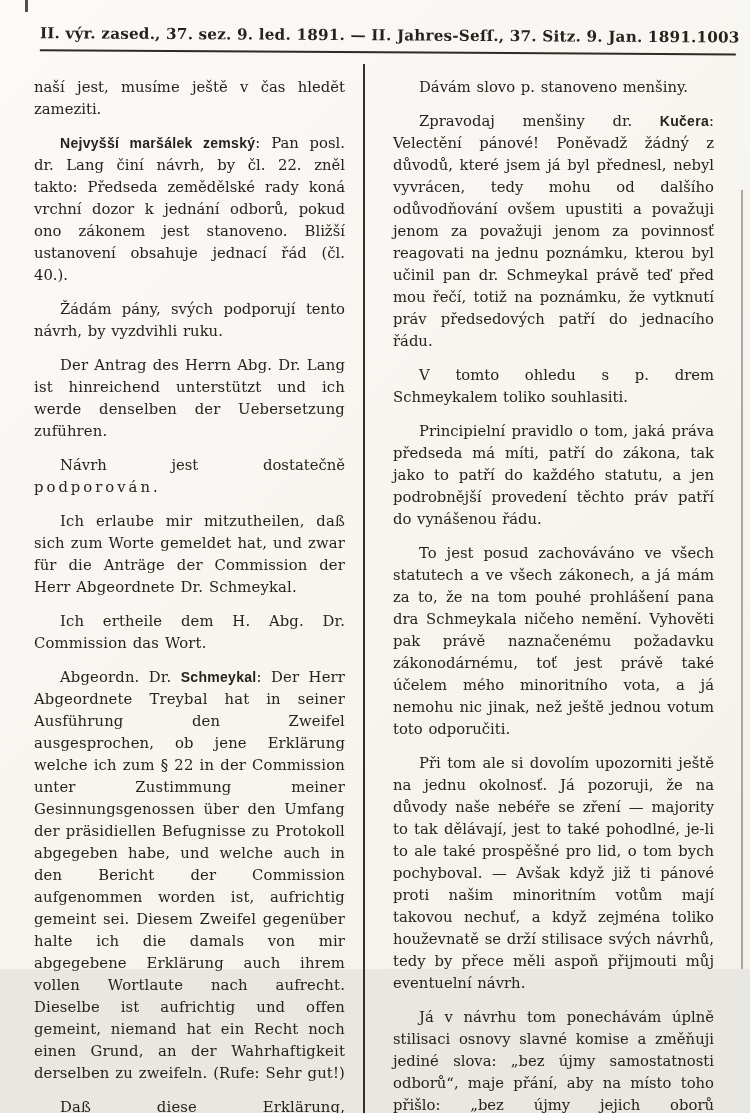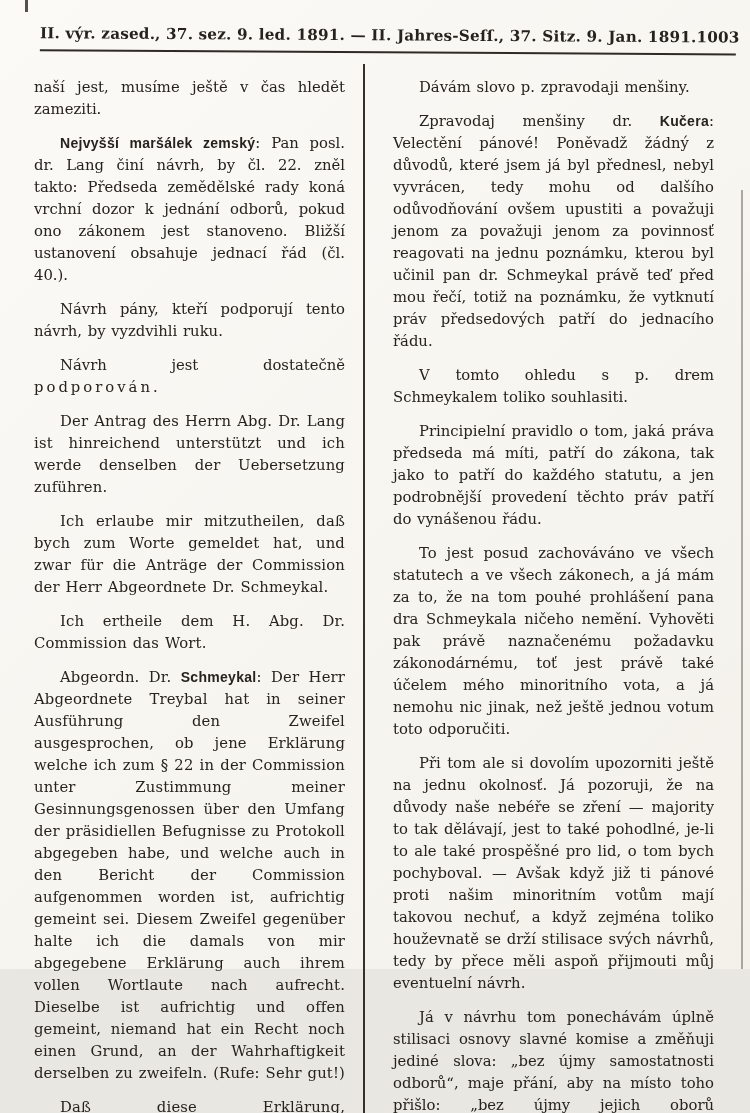--- a/index.html
+++ b/index.html
@@ -83,33 +83,33 @@
       <span>II. výr. zased., 37. sez. 9. led. 1891. — II. Jahres-Seſſ., 37. Sitz. 9. Jan. 1891.</span>
       <span>1003</span>
     </div>
   </div>
 
   <div class="columns">
     <div class="col col-left">
       <div id="col-0">
           <p class="para"><span>naší jest, musíme ještě v čas hledět zameziti.</span></p>
           <p class="para indent gap"><span class="speaker">Nejvyšší maršálek zemský</span><span>: Pan posl. dr. Lang činí návrh, by čl. 22. zněl takto: Předseda zemědělské rady koná vrchní dozor k jednání odborů, pokud ono zákonem jest stanoveno. Bližší ustanovení obsahuje jednací řád (čl. 40.).</span></p>
-          <p class="para indent"><span>Návrh pány, kteří podporují tento návrh, by vyzdvihli ruku.</span></p>
+          <p class="para indent"><span>Žádám pány, svých podporují tento návrh, by vyzdvihli ruku.</span></p>
+          <p class="para indent gap fraktur"><span>Der Antrag des Herrn Abg. Dr. Lang ist hinreichend unterstützt und ich werde denselben der Uebersetzung zuführen.</span></p>
           <p class="para indent"><span>Návrh jest dostatečně </span><span class="spaced">podporován</span><span>.</span></p>
-          <p class="para indent gap fraktur"><span>Der Antrag des Herrn Abg. Dr. Lang ist hinreichend unterstützt und ich werde denselben der Uebersetzung zuführen.</span></p>
-          <p class="para indent fraktur"><span>Ich erlaube mir mitzutheilen, daß bych zum Worte gemeldet hat, und zwar für die Anträge der Commission der Herr Abgeordnete Dr. Schmeykal.</span></p>
+          <p class="para indent fraktur"><span>Ich erlaube mir mitzutheilen, daß sich zum Worte gemeldet hat, und zwar für die Anträge der Commission der Herr Abgeordnete Dr. Schmeykal.</span></p>
           <p class="para indent fraktur"><span>Ich ertheile dem H. Abg. Dr. Commission das Wort.</span></p>
           <p class="para indent gap fraktur"><span>Abgeordn. Dr. </span><span class="speaker">Schmeykal</span><span>: Der Herr Abgeordnete Treybal hat in seiner Ausführung den Zweifel ausgesprochen, ob jene Erklärung welche ich zum § 22 in der Commission unter Zustimmung meiner Gesinnungsgenossen über den Umfang der präsidiellen Befugnisse zu Protokoll abgegeben habe, und welche auch in den Bericht der Commission aufgenommen worden ist, aufrichtig gemeint sei. Diesem Zweifel gegenüber halte ich die damals von mir abgegebene Erklärung auch ihrem vollen Wortlaute nach aufrecht. Dieselbe ist aufrichtig und offen gemeint, niemand hat ein Recht noch einen Grund, an der Wahrhaftigkeit derselben zu zweifeln. (Rufe: Sehr gut!)</span></p>
           <p class="para indent fraktur"><span>Daß diese Erklärung, beziehungsweise ihr Inhalt, keine Aufnahme in das Gesetz gefunden hat, begründet sich einfach dadurch, daß die Bestimmungen über die Rechte des Vorsitzenden nicht in das Gesetz, sondern in die Geschäftsordnung gehören. (Rufe: Sehr richtig!) Meine Gesinnungsgenossen im künftigen Landeskulturrathe werden bei der Feststellung der Geschäftsordnung gewiß das von mir gegebene Wort getreulich einzulösen wissen. (Beifall.)</span></p>
           <p class="para indent gap"><span class="speaker">Nejvyšší maršálek zemský</span><span>: Žádá ještě někdo za slovo?</span></p>
         </div>
     </div>
     <div class="col col-right">
       <div id="col-1">
-          <p class="para indent"><span>Dávám slovo p. zpravodaji menšiny.</span></p>
+          <p class="para indent"><span>Dávám slovo p. stanoveno menšiny.</span></p>
           <p class="para indent gap"><span>Zpravodaj menšiny dr. </span><span class="speaker">Kučera</span><span>: Velectění pánové! Poněvadž žádný z důvodů, které jsem já byl přednesl, nebyl vyvrácen, tedy mohu od dalšího odůvodňování ovšem upustiti a považuji jenom za považuji jenom za povinnosť reagovati na jednu poznámku, kterou byl učinil pan dr. Schmeykal právě teď před mou řečí, totiž na poznámku, že vytknutí práv předsedových patří do jednacího řádu.</span></p>
           <p class="para indent"><span>V tomto ohledu s p. drem Schmeykalem toliko souhlasiti.</span></p>
           <p class="para indent"><span>Principielní pravidlo o tom, jaká práva předseda má míti, patří do zákona, tak jako to patří do každého statutu, a jen podrobnější provedení těchto práv patří do vynášenou řádu.</span></p>
           <p class="para indent"><span>To jest posud zachováváno ve všech statutech a ve všech zákonech, a já mám za to, že na tom pouhé prohlášení pana dra Schmeykala ničeho nemění. Vyhověti pak právě naznačenému požadavku zákonodárnému, toť jest právě také účelem mého minoritního vota, a já nemohu nic jinak, než ještě jednou votum toto odporučiti.</span></p>
           <p class="para indent"><span>Při tom ale si dovolím upozorniti ještě na jednu okolnosť. Já pozoruji, že na důvody naše nebéře se zření — majority to tak dělávají, jest to také pohodlné, je-li to ale také prospěšné pro lid, o tom bych pochyboval. — Avšak když již ti pánové proti našim minoritním votům mají takovou nechuť, a když zejména toliko houževnatě se drží stilisace svých návrhů, tedy by přece měli aspoň přijmouti můj eventuelní návrh.</span></p>
           <p class="para indent"><span>Já v návrhu tom ponechávám úplně stilisaci osnovy slavné komise a změňuji jediné slova: „bez újmy samostatnosti odborů“, maje přání, aby na místo toho přišlo: „bez újmy jejich oborů působnosti“. Kdybyste přijali tento eventuelní návrh, tedy zajisté neublížíte právům odborů, jak je v dalších paragrafech osnovy přijmete, poněvadž mým návrhem se odborům nebere jejich působnosť. Vy byste ale získali jedné veliké výhody, že byste totiž na pořád a pořád vynášenou samostatnosť odborů nekladli zvláštní váhu právě v tom okamžiku, kdy předsedovi chcete vyměřovati jeho právo, a tím byste předsedu nesnížili jenom na služku odborů, čehož si ani sami nepřejete.</span></p>
         </div>
 
     </div>
   </div>

